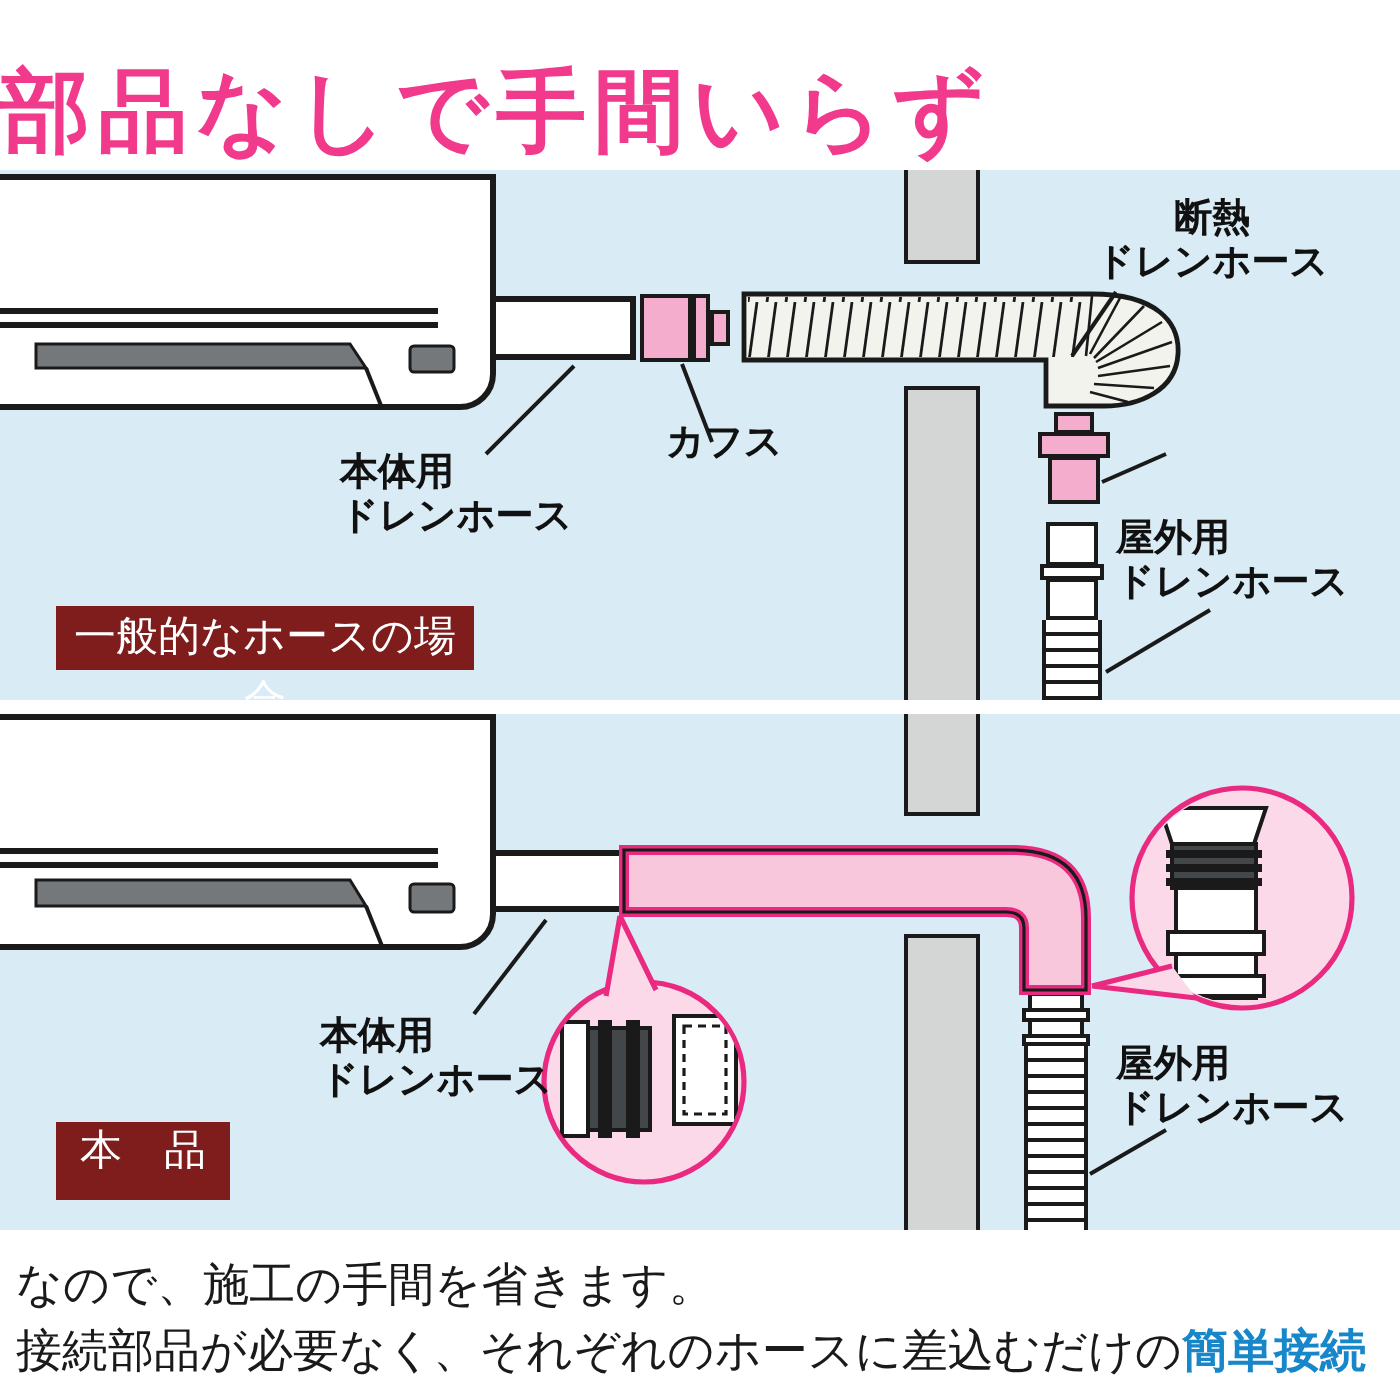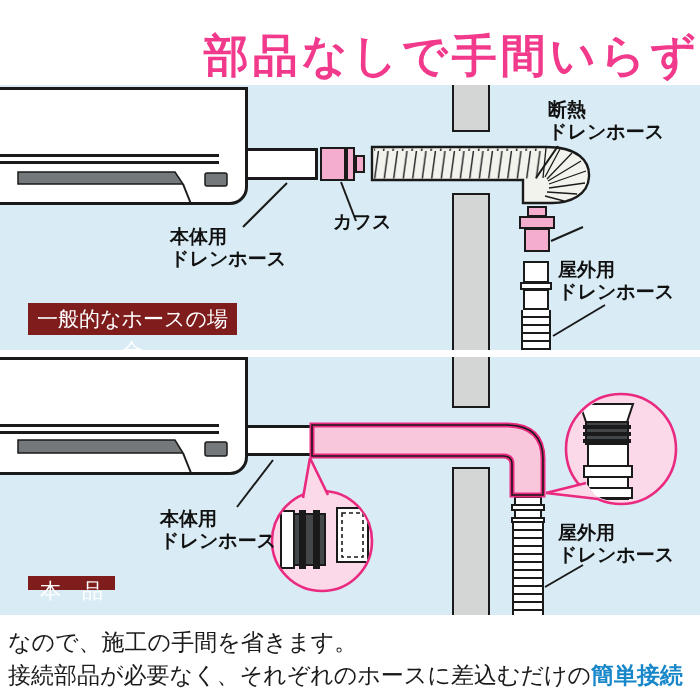--- a/index.html
+++ b/index.html
@@ -1,20 +1,20 @@
 <!DOCTYPE html>
 <html><head>
 <meta charset="utf-8">
 <style>
   html,body{margin:0;padding:0;}
   body{width:700px;height:700px;position:relative;background:#ffffff;
        font-family:"Liberation Sans","DejaVu Sans",sans-serif;overflow:hidden;}
   .abs{position:absolute;}
   
-  #title{left:0;top:26px;width:700px;text-align:right;font-size:45px;font-weight:bold;
+  #title{left:0;top:26px;width:700px;text-align:left;font-size:45px;font-weight:bold;
          color:#f23a8c;letter-spacing:4px;}
   
   .panel{left:0;width:700px;background:#d9ecf5;overflow:hidden;}
   #panel-general{top:85px;height:265px;}
   #panel-product{top:357px;height:258px;}
   
   .wall{background:#d3d6d5;border:2px solid #1a1a1a;box-sizing:border-box;}
   
   .ac{left:-30px;top:2px;width:278px;height:118px;background:#ffffff;
       border:3px solid #1a1a1a;border-bottom-right-radius:18px;box-sizing:border-box;}
@@ -98,21 +98,21 @@
       <line x1="341" y1="97" x2="356" y2="136"></line>
       <line x1="558" y1="61" x2="536" y2="93"></line>
       <line x1="583" y1="142" x2="551" y2="156"></line>
       <line x1="605" y1="220" x2="553" y2="251"></line>
     </g>
   </svg>
 
   <div class="abs lbl" style="left:170px;top:141px;">本体用
 ドレンホース</div>
   <div class="abs lbl" style="left:333px;top:126px;">カフス</div>
-  <div class="abs lbl" style="left:548px;top:14px;">断熱
+  <div class="abs lbl" style="left:548px;top:14px;text-align:center;">断熱
 ドレンホース</div>
   <div class="abs lbl" style="left:558px;top:174px;">屋外用
 ドレンホース</div>
 
   <div class="abs badge" style="left:28px;top:218px;width:209px;height:32px;line-height:32px;">一般的なホースの場合</div>
 </div>
 
 <div class="abs panel" id="panel-product">
 
   <div class="abs wall" style="left:452px;top:0;width:38px;height:51px;border-top:none;"></div>
@@ -183,19 +183,19 @@
       <line x1="273" y1="103" x2="237" y2="150"></line>
       <line x1="583" y1="208" x2="545" y2="230"></line>
     </g>
   </svg>
 
   <div class="abs lbl" style="left:160px;top:151px;">本体用
 ドレンホース</div>
   <div class="abs lbl" style="left:558px;top:165px;">屋外用
 ドレンホース</div>
 
-  <div class="abs badge" style="left:28px;top:219px;width:87px;height:14px;line-height:30px;">本　品</div>
+  <div class="abs badge" style="left:28px;top:204px;width:87px;height:39px;line-height:30px;">本　品</div>
 </div>
 
 <div class="abs" id="footer">
   <div>なので、施工の手間を省きます。</div>
   <div><span>接続部品が必要なく、それぞれのホースに差込むだけの</span><span class="blue">簡単接続</span></div>
 </div>
 
 </body></html>

